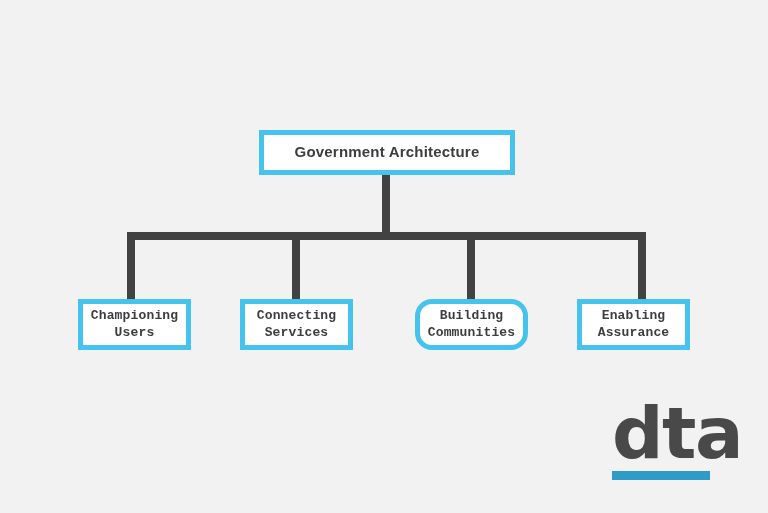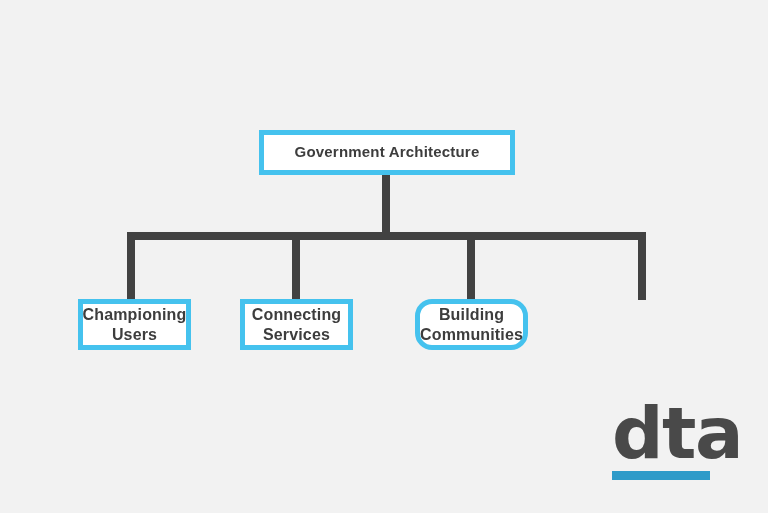--- a/index.html
+++ b/index.html
@@ -50,23 +50,24 @@
     font-size: 15px;
     letter-spacing: 0.2px;
   }
 
   .child-node {
     top: 299px;
     width: 113px;
     height: 51px;
   }
   .child-node .node-label {
-    font-size: 16px;
+    font-size: 13px;
     padding: 0 4px;
     white-space: pre-line;
+    font-family: Liberation Mono, monospace;
   }
 
   #child-node-0 { left: 78px;  }
   #child-node-1 { left: 240px; }
   #child-node-2 { left: 415px; border-radius: 17px; }
   #child-node-3 { left: 577px; }
 
   
   .connector {
     position: absolute;
@@ -143,19 +144,23 @@
 Users</span>
   </div>
   <div class="node child-node" id="child-node-1">
     <span class="node-label">Connecting
 Services</span>
   </div>
   <div class="node child-node" id="child-node-2">
     <span class="node-label">Building
 Communities</span>
   </div>
+  <div class="node child-node" id="child-node-3">
+    <span class="node-label">Enabling
+Assurance</span>
+  </div>
 
   <div id="logo">
     <div id="logo-wordmark">dta</div>
     <div id="logo-underline"></div>
   </div>
 
 </div>
 
 </body></html>

